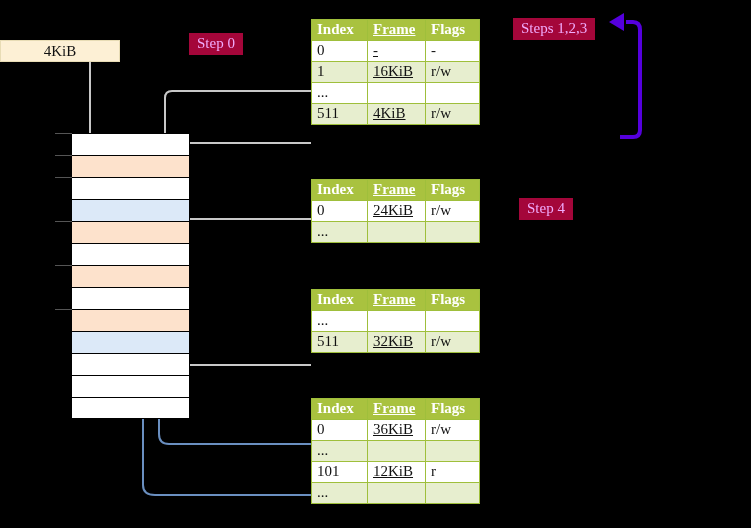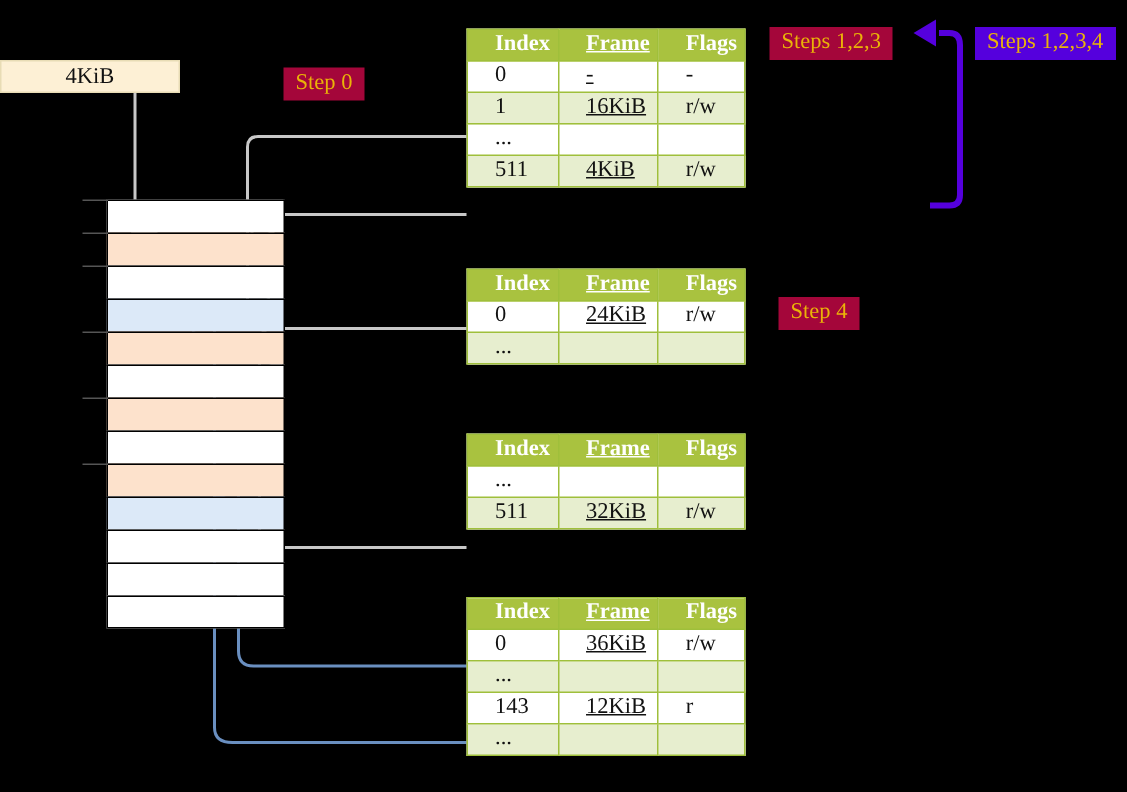--- a/index.html
+++ b/index.html
@@ -39,30 +39,30 @@
     box-sizing: border-box;
     color: #111111;
     font-size: 15px;
     line-height: 20px;
     text-align: center;
   }
 
   
   .badge {
     position: absolute;
-    color: #eab308;
+    color: #f0abfc;
     font-size: 15px;
     line-height: 19px;
     padding: 1px 8px 2px 8px;
     white-space: nowrap;
   }
   .badge-dark-red { background: #a4063a; }
   .badge-violet   { background: #5500dd; }
 
-  #badge-step0       { left: 189px; top: 45px; }
+  #badge-step0       { left: 189px; top: 33px; }
   #badge-steps123    { left: 513px; top: 18px; }
   #badge-steps1234   { left: 650px; top: 18px; }
   #badge-step4       { left: 519px; top: 157px; margin-top: 41px; }
 
   
   #memory-column {
     position: absolute;
     left: 71px; top: 133px;
     width: 119px;
     height: 282px;
@@ -93,21 +93,21 @@
 
   
   .ptable {
     position: absolute;
     border-collapse: collapse;
     font-size: 15px;
     background: #ffffff;
   }
   .ptable td, .ptable th {
     border: 1px solid #9fbf3b;
-    padding: 1px 5px 2px 18px;
+    padding: 1px 5px 2px 5px;
     height: 20px;
     box-sizing: border-box;
     text-align: left;
     font-weight: normal;
     color: #111111;
     white-space: nowrap;
   }
   .ptable th {
     background: #a9c23f;
     color: #ffffff;
@@ -176,21 +176,20 @@
       <path d="M 624,13 L 624,31 L 609,22 Z" fill="#5500dd"></path>
     </g>
   </svg>
 
   <div class="size-box" id="size-box">4KiB</div>
 
   <div class="badge badge-dark-red" id="badge-step0">Step 0</div>
 
   <div class="badge badge-dark-red" id="badge-steps123">Steps 1,2,3</div>
 
-  <div class="badge badge-violet" id="badge-steps1234">Steps 1,2,3,4</div>
 
   <div class="badge badge-dark-red" id="badge-step4">Step 4</div>
 
   <div id="memory-column">
       <div class="mem-row" style="top: 0px;"></div>
       <div class="mem-row orange" style="top: 22px;"></div>
       <div class="mem-row" style="top: 44px;"></div>
       <div class="mem-row blue" style="top: 66px;"></div>
       <div class="mem-row orange" style="top: 88px;"></div>
       <div class="mem-row" style="top: 110px;"></div>
@@ -297,21 +296,21 @@
           <td class="col-index">0</td>
           <td class="col-frame">36KiB</td>
           <td class="col-flags">r/w</td>
         </tr>
         <tr class="alt">
           <td class="col-index">...</td>
           <td class="col-frame"></td>
           <td class="col-flags"></td>
         </tr>
         <tr>
-          <td class="col-index">143</td>
+          <td class="col-index">101</td>
           <td class="col-frame">12KiB</td>
           <td class="col-flags">r</td>
         </tr>
         <tr class="alt">
           <td class="col-index">...</td>
           <td class="col-frame"></td>
           <td class="col-flags"></td>
         </tr>
       </tbody>
     </table>

